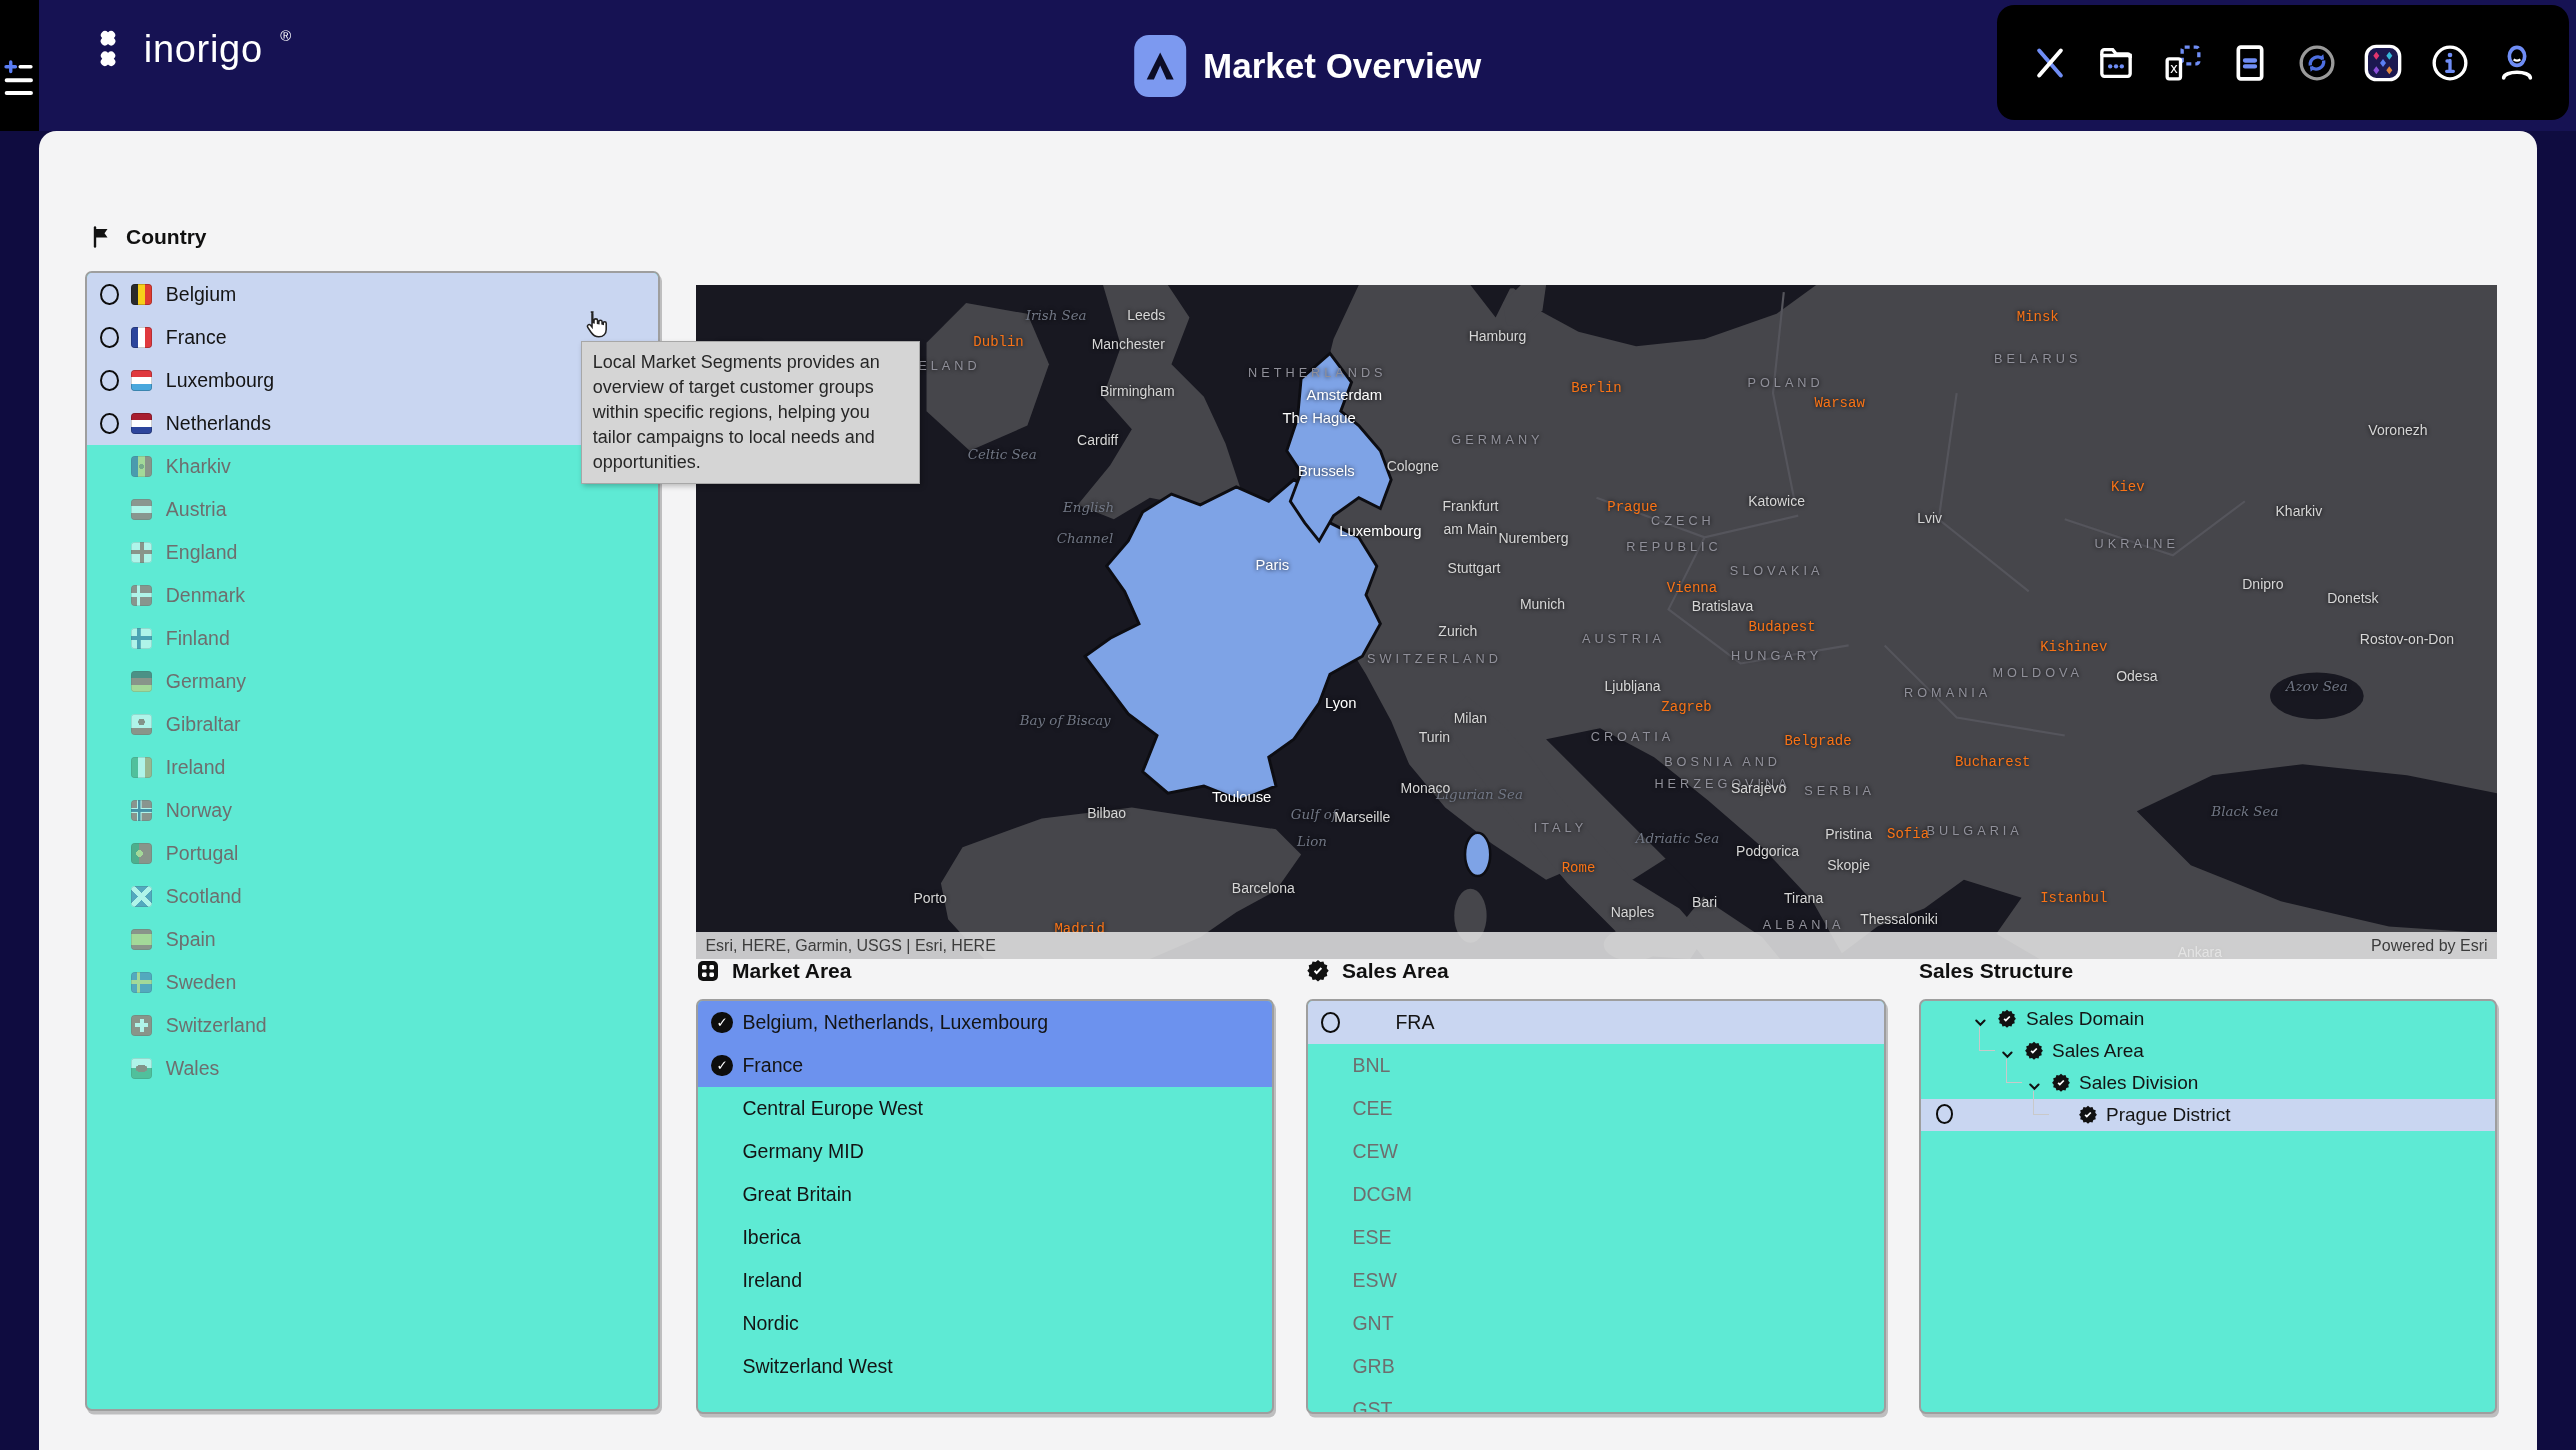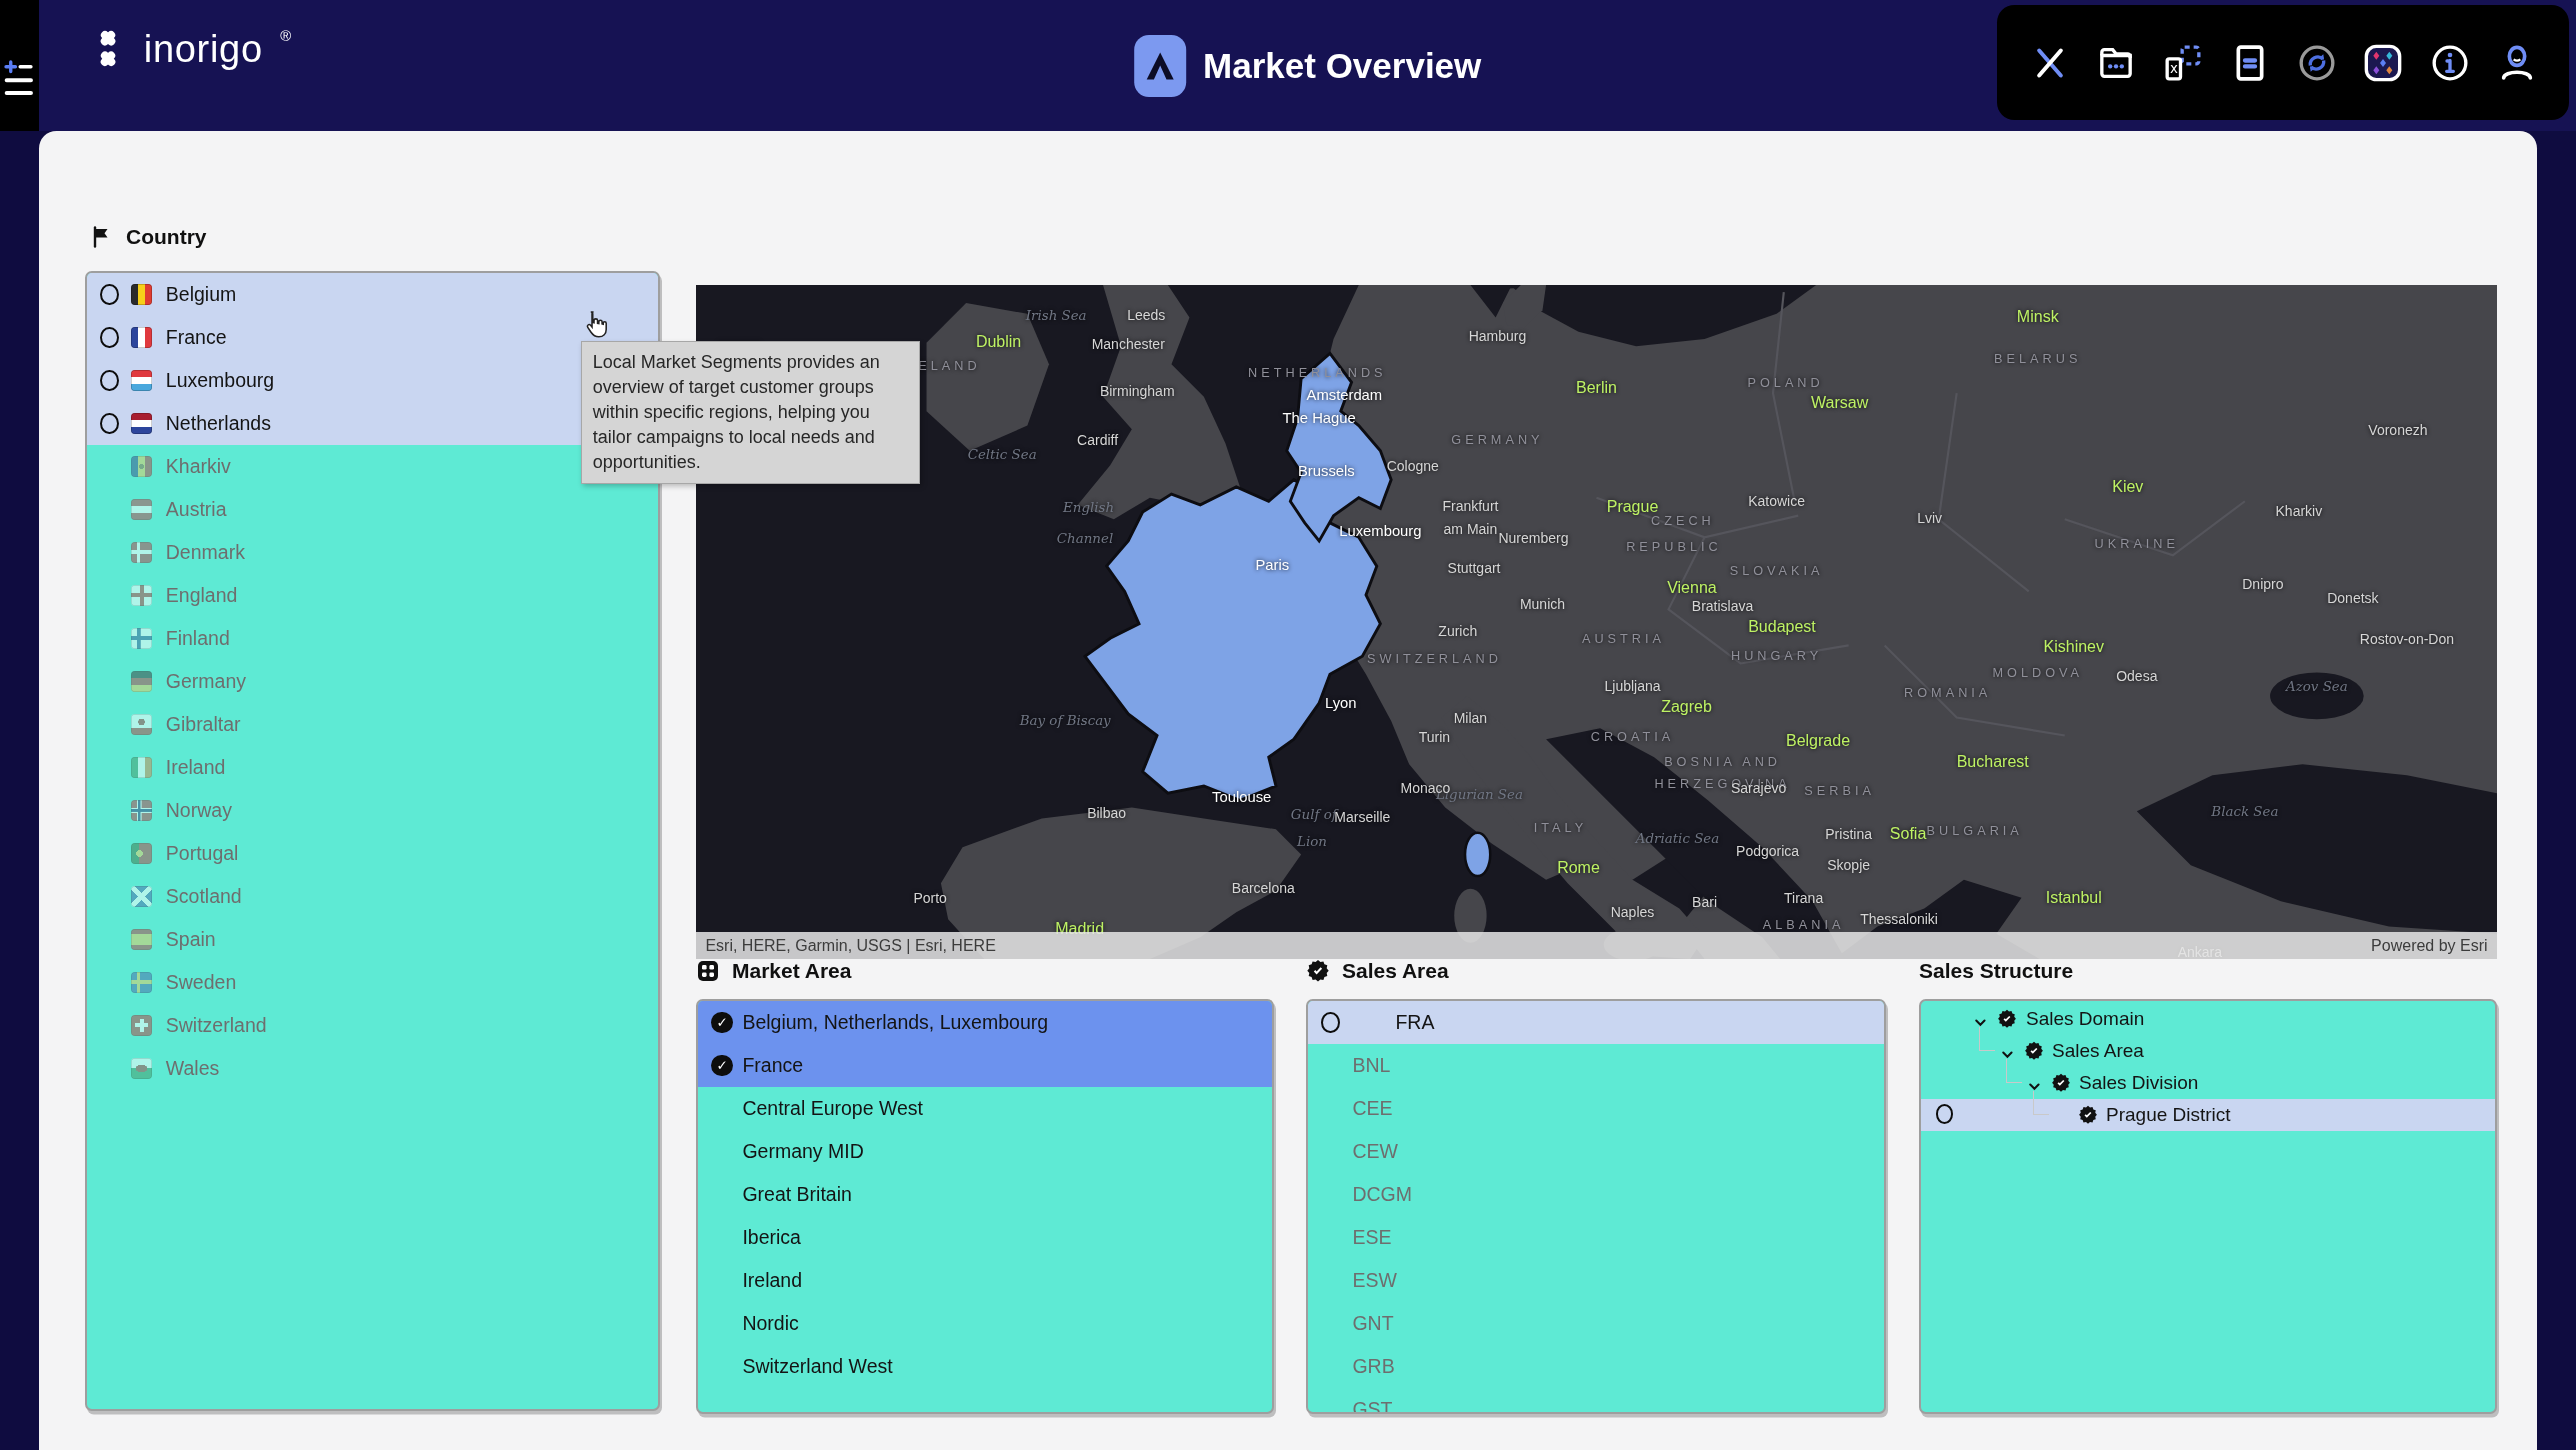--- a/index.html
+++ b/index.html
@@ -75,21 +75,21 @@
   .f-se{background-image:linear-gradient(#f2c93c,#f2c93c),linear-gradient(#f2c93c,#f2c93c);background-size:16% 100%,100% 20%;background-position:34% 0,0 50%;background-color:#3f6bbf;}
   .f-ch{background-image:linear-gradient(#fff,#fff),linear-gradient(#fff,#fff);background-size:20% 62%,62% 20%;background-position:center;background-repeat:no-repeat;background-color:#d23a3a;}
   .f-wal{background-image:radial-gradient(ellipse 6px 4px at 50% 50%,#c23a3a 96%,transparent),linear-gradient(#fff 50%,#2f9e5b 50%);}
 
   
   .map{position:absolute;left:657px;top:126px;width:1801px;height:674px;background:#181821;overflow:hidden;margin-top:28px;}
   .map svg.base{position:absolute;left:0;top:0;width:100%;height:100%;}
   .map-labels{position:absolute;inset:0;}
   .map-labels span{position:absolute;transform:translate(-50%,-50%);white-space:nowrap;text-shadow:0 0 4px rgba(0,0,0,.9);}
   .ml-city{font-size:14px;color:#d6d6d6;}
-  .ml-major{font-size:16px;color:#bef264;}
+  .ml-major{font-size:14px;color:#f97316;font-family:Liberation Mono, monospace;}
   .ml-white{font-size:14.8px;color:#fff;}
   .ml-country{font-size:12.7px;color:#90909a;letter-spacing:4px;}
   .ml-sea{font-size:13.4px;color:#707684;font-style:italic;font-family:"DejaVu Serif",serif;}
   .zoomctl{position:absolute;left:21.5px;top:56px;width:42px;background:#fff;box-shadow:0 1.3px 4px rgba(0,0,0,.5);}
   .zbtn{width:42px;height:54px;display:flex;align-items:center;justify-content:center;font-size:29.5px;color:#555;background:#fff;}
   .zbtn+.zbtn{border-top:1.3px solid #d9d9d9;}
   .attrib{position:absolute;left:0;right:0;bottom:0;height:27px;background:rgba(230,230,230,.85);display:flex;align-items:center;justify-content:space-between;padding:0 9.4px;font-size:16px;color:#3c3c3c;}
 
   
   .tree{position:absolute;font-size:19px;}
@@ -262,27 +262,27 @@
     <span class="flag f-ad dim"></span>
     <span class="lbl mut">Kharkiv</span>
   </div>
   <div class="lrow crow ">
     <span class="slot"></span>
     <span class="flag f-at dim"></span>
     <span class="lbl mut">Austria</span>
   </div>
   <div class="lrow crow ">
     <span class="slot"></span>
+    <span class="flag f-en dim"></span>
+    <span class="lbl mut">England</span>
+  </div>
+  <div class="lrow crow ">
+    <span class="slot"></span>
     <span class="flag f-dk dim"></span>
     <span class="lbl mut">Denmark</span>
-  </div>
-  <div class="lrow crow ">
-    <span class="slot"></span>
-    <span class="flag f-en dim"></span>
-    <span class="lbl mut">England</span>
   </div>
   <div class="lrow crow ">
     <span class="slot"></span>
     <span class="flag f-fi dim"></span>
     <span class="lbl mut">Finland</span>
   </div>
   <div class="lrow crow ">
     <span class="slot"></span>
     <span class="flag f-de dim"></span>
     <span class="lbl mut">Germany</span>

